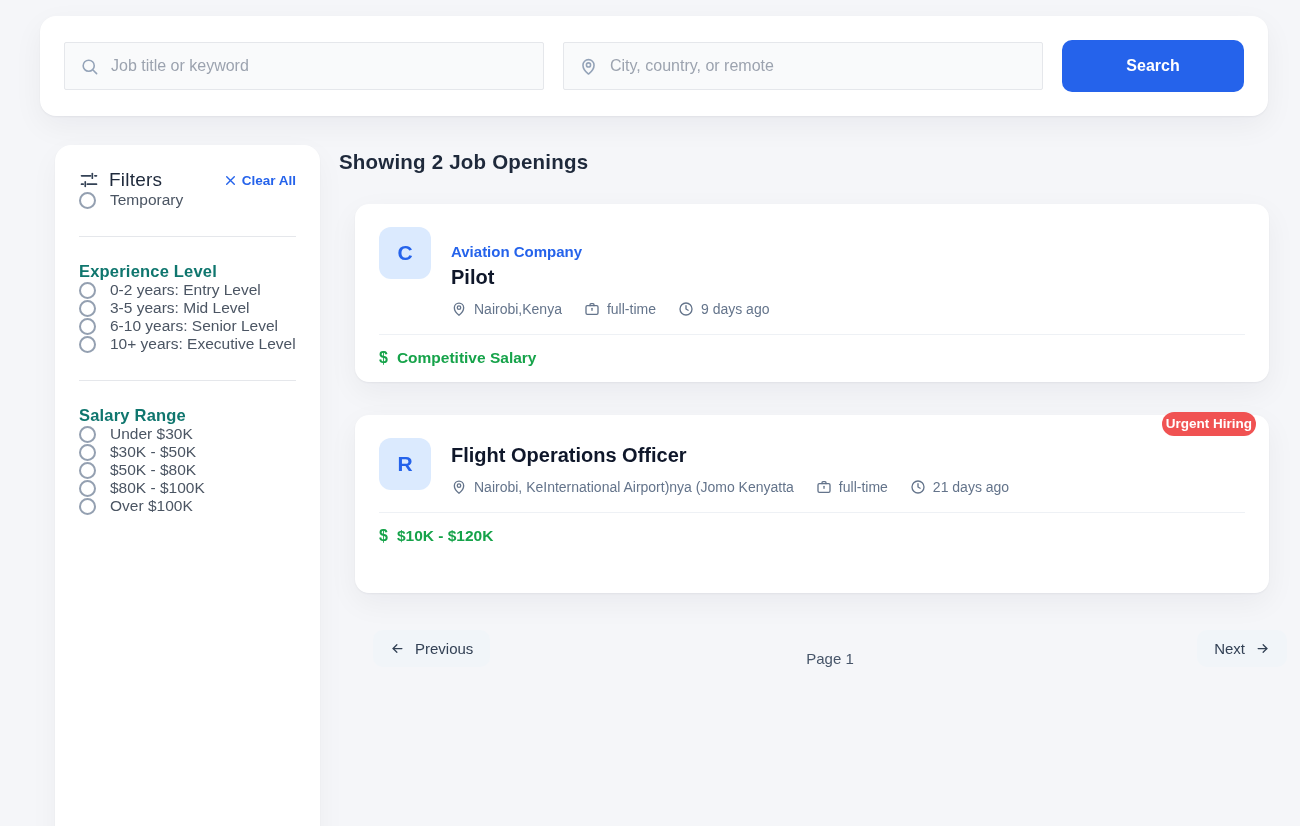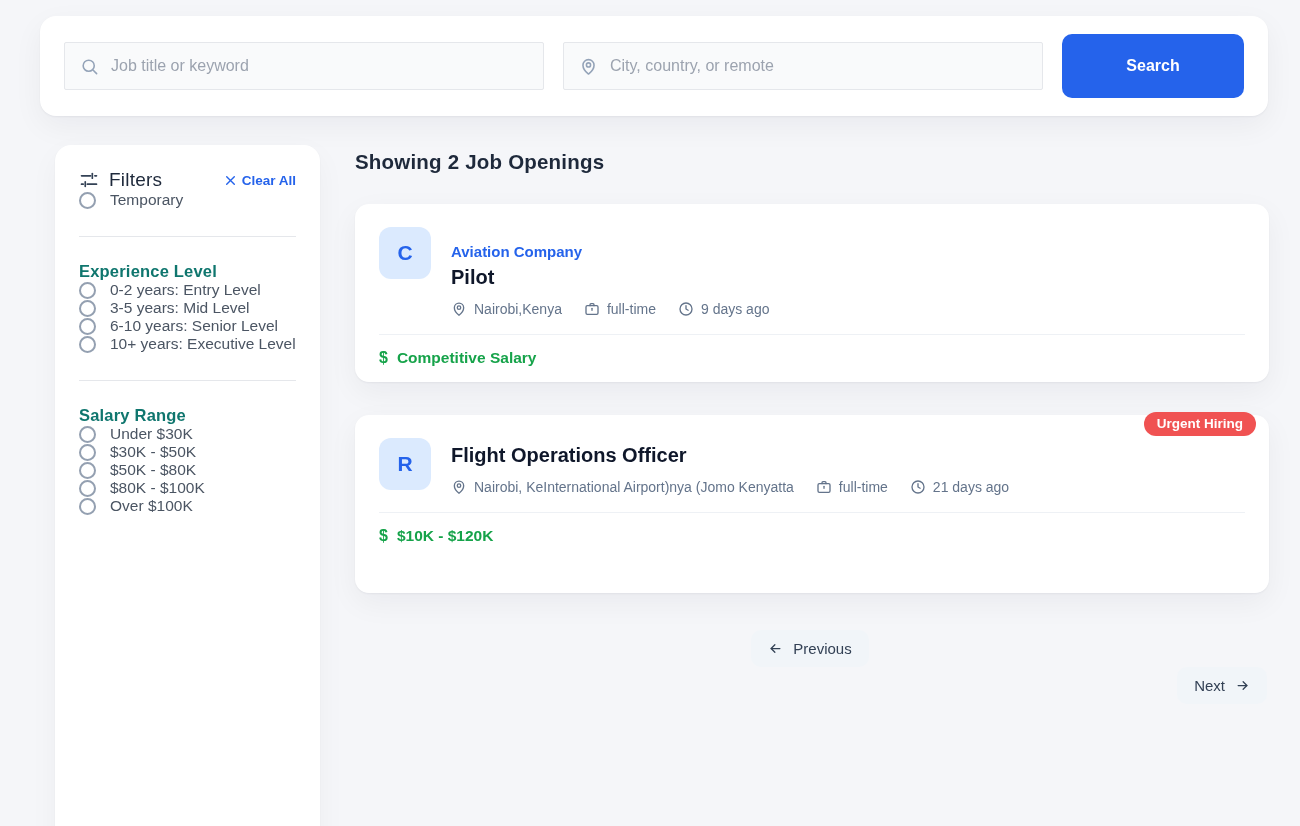--- a/index.html
+++ b/index.html
@@ -26,21 +26,21 @@
     display:flex; align-items:center; gap:12px; padding:0 15px;
   }
   .search-field .f-icon { color:#94a3b8; flex:0 0 auto; }
   .search-field input {
     border:none; outline:none; background:transparent;
     font:16px "Liberation Sans","DejaVu Sans",sans-serif;
     color:#334155; width:100%;
   }
   .search-field input::placeholder { color:#9ca3af; }
   .search-btn {
-    flex:1 1 auto; height:64px;
+    flex:1 1 auto; height:52px;
     background:#2563eb; color:#fff; border:none; border-radius:10px;
     font:bold 16px "Liberation Sans","DejaVu Sans",sans-serif;
     cursor:pointer;
   }
 
   
   .sidebar {
     position:absolute; left:55px; top:145px; width:265px; height:770px;
     background:#fff; border-radius:16px;
     box-shadow:0 1px 2px rgba(15,23,42,.05), 0 10px 30px rgba(15,23,42,.04);
@@ -57,21 +57,21 @@
   .radio {
     width:17px; height:17px; border-radius:50%;
     border:2px solid #94a0b1; background:#fff; flex:0 0 auto;
   }
   .option-label { color:#4b5563; font-size:15.5px; }
   .divider { border:none; border-top:1px solid #e5e7eb; margin-top:27px; }
   .section-heading { font-size:16.5px; font-weight:bold; color:#0f766e; margin-top:25px; letter-spacing:.2px; }
 
   
   .results-heading {
-    position:absolute; left:355px; top:150px;
+    position:absolute; left:339px; top:150px;
     font-size:20.5px; font-weight:bold; color:#1e293b; letter-spacing:.2px;
   }
   .job-card {
     position:absolute; left:355px; width:914px; height:178px;
     background:#fff; border-radius:14px;
     box-shadow:0 1px 2px rgba(15,23,42,.05), 0 10px 30px rgba(15,23,42,.05);
     padding:23px 24px;
   }
   .job-card.first { top:204px; }
   .job-card.second { top:415px; }
@@ -90,27 +90,27 @@
   .card-divider { border:none; border-top:1px solid #eef1f5; margin-top:17px; }
   .salary-row {
     display:flex; align-items:center; gap:9px; margin-top:14px;
     color:#16a34a; font-size:15.5px; font-weight:bold;
   }
   .dollar { font-size:16px; font-weight:600; }
   .badge {
     position:absolute; top:-3px; right:13px;
     background:#f05252; color:#fff;
     font-size:13.5px; font-weight:bold;
-    padding:4px 13px 5px; border-radius:999px;
+    padding:4px 4px 5px; border-radius:999px;
   }
 
   
   .pagination {
-    position:absolute; left:353px; top:630px; width:914px; height:37px;
-    display:flex; align-items:center;flex-direction:column;
+    position:absolute; left:373px; top:630px; width:914px; height:37px;
+    display:flex; align-items:flex-end;
   }
   .page-btn {
     display:flex; align-items:center; gap:10px;
     background:#f1f5f9; border:none; border-radius:10px;
     color:#334155; font:15px "Liberation Sans","DejaVu Sans",sans-serif;
     padding:10px 17px; cursor:pointer;
   }
   .page-indicator {
     position:absolute; left:0; right:0; text-align:center;
     color:#475569; font-size:15px;

